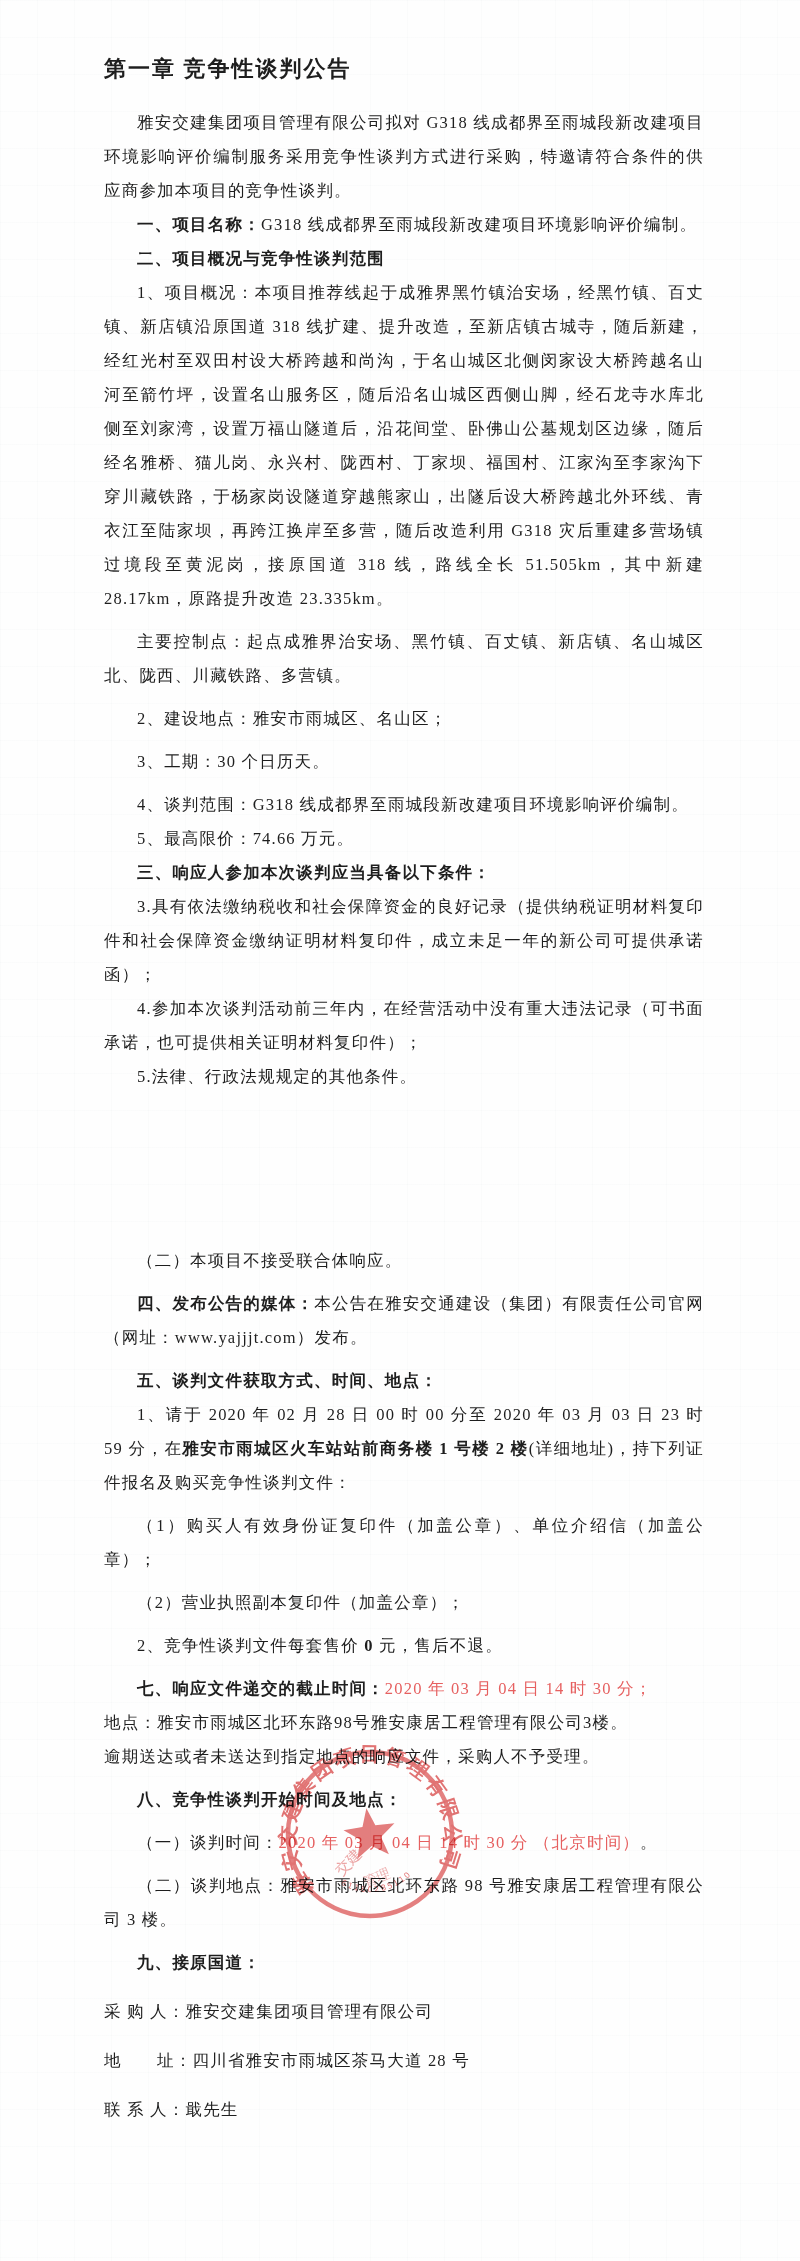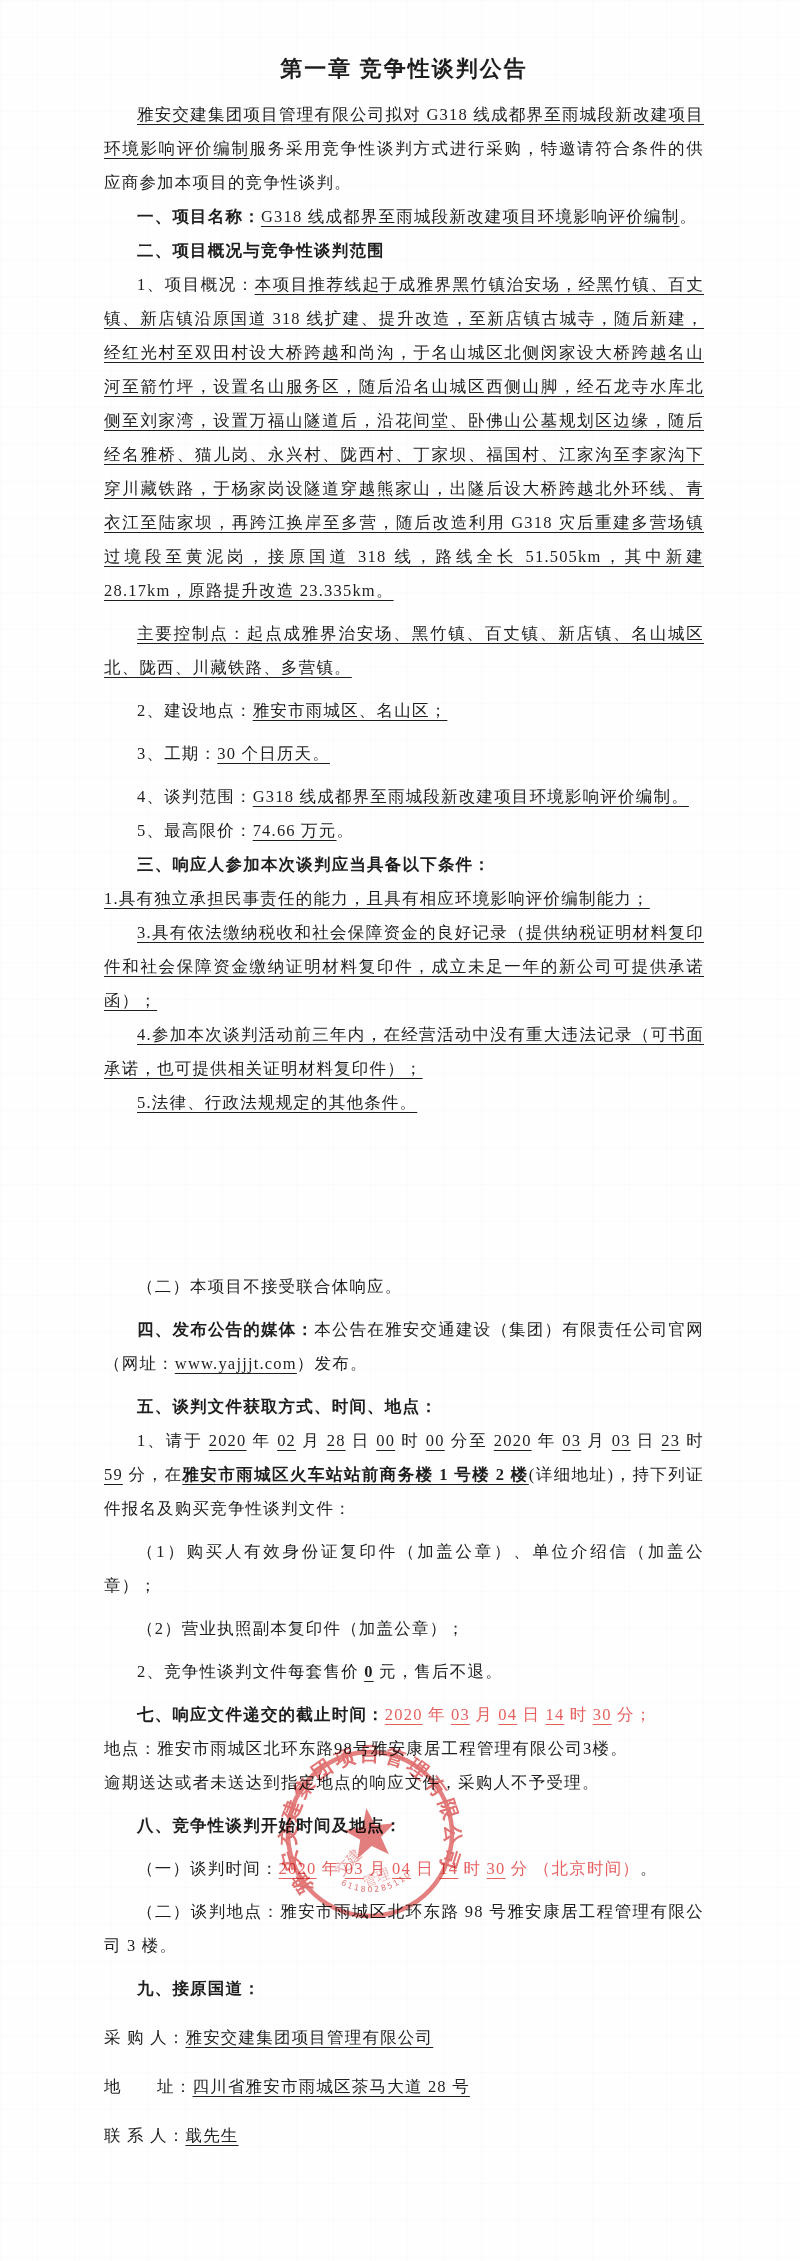--- a/index.html
+++ b/index.html
@@ -25,31 +25,31 @@
     font-size:16.5px;
     letter-spacing:1.2px;
     line-height:34px;
     text-align:justify;
     text-justify:inter-character;
     font-weight:normal;
   }
   .title{
     font-size:22px;
     font-weight:bold;
-    text-align:center;
+    text-align:left;
     letter-spacing:2px;
     line-height:34px;
-    margin:0 0 12px 0;
+    margin:0 0 20px 0;
   }
   .indent{text-indent:2em;}
   .spaced{margin-top:9px;}
   .contact{margin:15px 0 0 0;}
   .seg{color:inherit;}
   .bold{font-weight:bold;}
-  .underline{text-decoration:underline;text-decoration-thickness:1px;text-underline-offset:4px;}
+  .underline{text-decoration-thickness:1px;text-underline-offset:4px;}
   .red{color:#e66060;}
   
   .stamp{
     position:absolute;
     left:278px;top:1742px;
     width:184px;height:184px;
     opacity:0.85;
     mix-blend-mode:multiply;
     transform:rotate(-8deg);
     pointer-events:none;
@@ -65,21 +65,20 @@
       <p class="blk indent"><span class="seg underline">雅安交建集团项目管理有限公司拟对 G318 线成都界至雨城段新改建项目环境影响评价编制</span><span class="seg">服务采用竞争性谈判方式进行采购，特邀请符合条件的供应商参加本项目的竞争性谈判。</span></p>
       <p class="blk indent"><span class="seg bold">一、项目名称：</span><span class="seg underline">G318 线成都界至雨城段新改建项目环境影响评价编制</span><span class="seg">。</span></p>
       <p class="blk indent"><span class="seg bold">二、项目概况与竞争性谈判范围</span></p>
       <p class="blk indent"><span class="seg">1、项目概况：</span><span class="seg underline">本项目推荐线起于成雅界黑竹镇治安场，经黑竹镇、百丈镇、新店镇沿原国道 318 线扩建、提升改造，至新店镇古城寺，随后新建，经红光村至双田村设大桥跨越和尚沟，于名山城区北侧闵家设大桥跨越名山河至箭竹坪，设置名山服务区，随后沿名山城区西侧山脚，经石龙寺水库北侧至刘家湾，设置万福山隧道后，沿花间堂、卧佛山公墓规划区边缘，随后经名雅桥、猫儿岗、永兴村、陇西村、丁家坝、福国村、江家沟至李家沟下穿川藏铁路，于杨家岗设隧道穿越熊家山，出隧后设大桥跨越北外环线、青衣江至陆家坝，再跨江换岸至多营，随后改造利用 G318 灾后重建多营场镇过境段至黄泥岗，接原国道 318 线，路线全长 51.505km，其中新建 28.17km，原路提升改造 23.335km。</span></p>
       <p class="blk indent spaced"><span class="seg underline">主要控制点：起点成雅界治安场、黑竹镇、百丈镇、新店镇、名山城区北、陇西、川藏铁路、多营镇。</span></p>
       <p class="blk indent spaced"><span class="seg">2、建设地点：</span><span class="seg underline">雅安市雨城区、名山区；</span></p>
       <p class="blk indent spaced"><span class="seg">3、工期：</span><span class="seg underline">30 个日历天。</span></p>
       <p class="blk indent spaced"><span class="seg">4、谈判范围：</span><span class="seg underline">G318 线成都界至雨城段新改建项目环境影响评价编制。</span></p>
       <p class="blk indent"><span class="seg">5、最高限价：</span><span class="seg underline">74.66 万元</span><span class="seg">。</span></p>
       <p class="blk indent"><span class="seg bold">三、响应人参加本次谈判应当具备以下条件：</span></p>
-      <p class="blk "><span class="seg underline">1.具有独立承担民事责任的能力，且具有相应环境影响评价编制能力；</span></p>
       <p class="blk indent"><span class="seg underline">3.具有依法缴纳税收和社会保障资金的良好记录（提供纳税证明材料复印件和社会保障资金缴纳证明材料复印件，成立未足一年的新公司可提供承诺函）；</span></p>
       <p class="blk indent"><span class="seg underline">4.参加本次谈判活动前三年内，在经营活动中没有重大违法记录（可书面承诺，也可提供相关证明材料复印件）；</span></p>
       <p class="blk indent"><span class="seg underline">5.法律、行政法规规定的其他条件。</span></p>
       <div style="height: 150px;"></div>
       <p class="blk indent"><span class="seg">（二）本项目不接受联合体响应。</span></p>
       <p class="blk indent spaced"><span class="seg bold">四、发布公告的媒体：</span><span class="seg">本公告在雅安交通建设（集团）有限责任公司官网（网址：</span><span class="seg underline">www.yajjjt.com</span><span class="seg">）发布。</span></p>
       <p class="blk indent spaced"><span class="seg bold">五、谈判文件获取方式、时间、地点：</span></p>
       <p class="blk indent"><span class="seg">1、请于 </span><span class="seg underline">2020</span><span class="seg"> 年 </span><span class="seg underline">02</span><span class="seg"> 月 </span><span class="seg underline">28</span><span class="seg"> 日 </span><span class="seg underline">00</span><span class="seg"> 时 </span><span class="seg underline">00</span><span class="seg"> 分至 </span><span class="seg underline">2020</span><span class="seg"> 年 </span><span class="seg underline">03</span><span class="seg"> 月 </span><span class="seg underline">03</span><span class="seg"> 日 </span><span class="seg underline">23</span><span class="seg"> 时 </span><span class="seg underline">59</span><span class="seg"> 分，在</span><span class="seg bold underline">雅安市雨城区火车站站前商务楼 1 号楼 2 楼</span><span class="seg">(详细地址)，持下列证件报名及购买竞争性谈判文件：</span></p>
       <p class="blk indent spaced"><span class="seg">（1）购买人有效身份证复印件（加盖公章）、单位介绍信（加盖公章）；</span></p>
       <p class="blk indent spaced"><span class="seg">（2）营业执照副本复印件（加盖公章）；</span></p>

